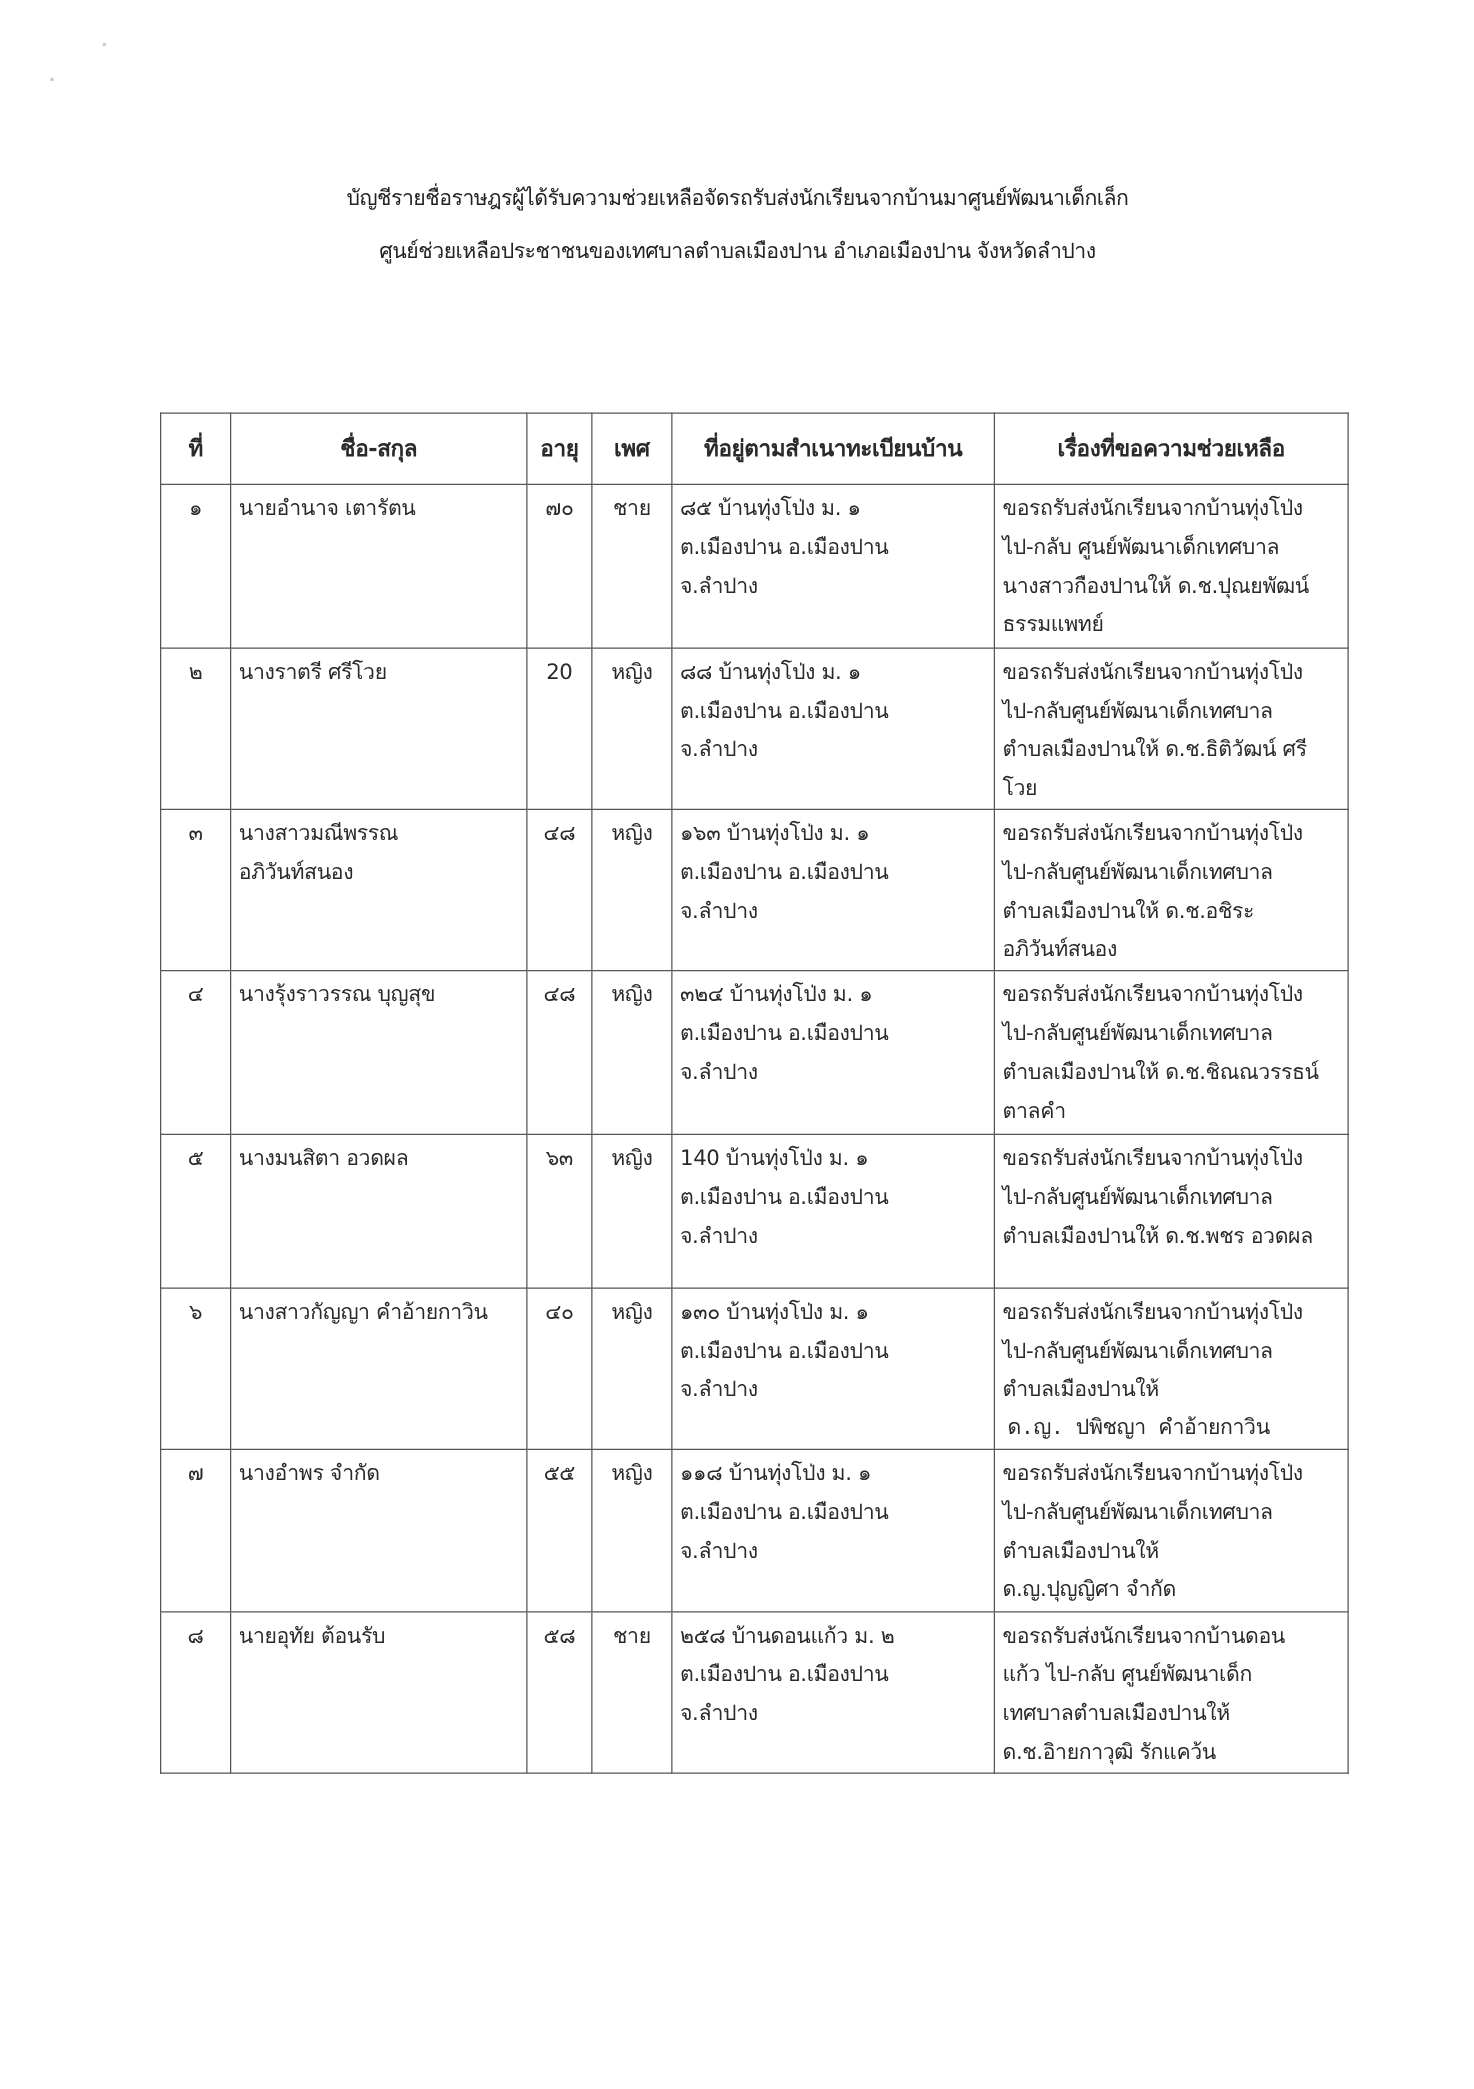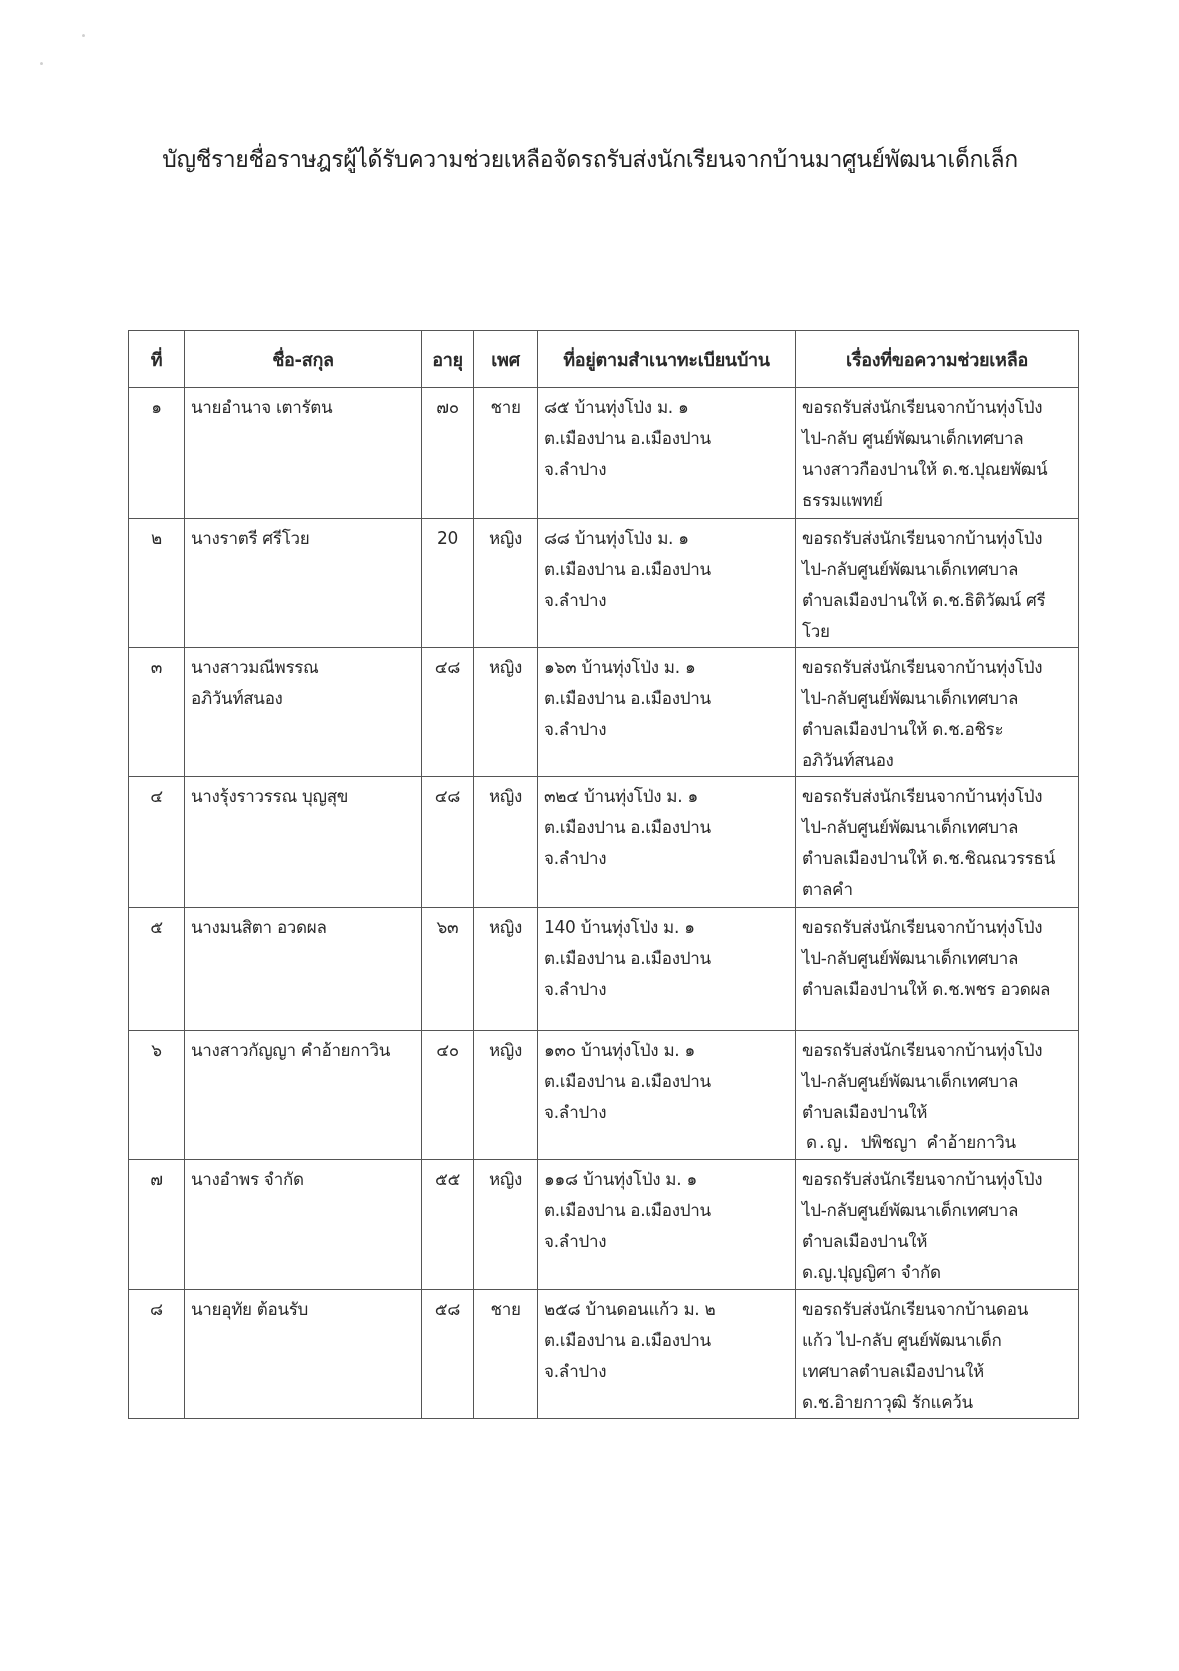--- a/index.html
+++ b/index.html
@@ -5,21 +5,21 @@
   html, body { margin: 0; padding: 0; background: #ffffff; }
   body {
     width: 1179px; height: 1671px; position: relative; overflow: hidden;
     font-family: "DejaVu Sans", "Liberation Sans", sans-serif; color: #1e1e1e;
   }
   .title-block {
     position: absolute; left: 120px; width: 940px; top: 138px;
     text-align: center;
   }
   .title-line {
-    font-size: 23px; line-height: 42px; letter-spacing: -0.4px; white-space: nowrap;
+    font-size: 17px; line-height: 42px; letter-spacing: -0.4px; white-space: nowrap;
     color: #222;
   }
   table.roster {
     position: absolute; left: 128px; top: 330px;
     width: 950px; border-collapse: collapse; table-layout: fixed;
   }
   table.roster th, table.roster td {
     border: 1.5px solid #555; vertical-align: top;
     font-size: 17px; line-height: 31px; color: #2a2a2a;
     padding: 4px 6px 0 6px; letter-spacing: -0.3px;
@@ -43,20 +43,21 @@
   .speck { position: absolute; width: 3px; height: 3px; border-radius: 50%; background: #cfcfcf; }
 </style>
 </head>
 <body>
 
 <div class="speck" style="left:40px;top:62px;"></div>
 <div class="speck" style="left:82px;top:34px;"></div>
 
 <div class="title-block">
   <div class="title-line">บัญชีรายชื่อราษฎรผู้ได้รับความช่วยเหลือจัดรถรับส่งนักเรียนจากบ้านมาศูนย์พัฒนาเด็กเล็ก</div>
+  <div class="title-line">ศูนย์ช่วยเหลือประชาชนของเทศบาลตำบลเมืองปาน อำเภอเมืองปาน จังหวัดลำปาง</div>
 </div>
 
 <table class="roster">
   <colgroup>
     <col class="c-no">
       <col class="c-name">
       <col class="c-age">
       <col class="c-sex">
       <col class="c-addr">
       <col class="c-req">

